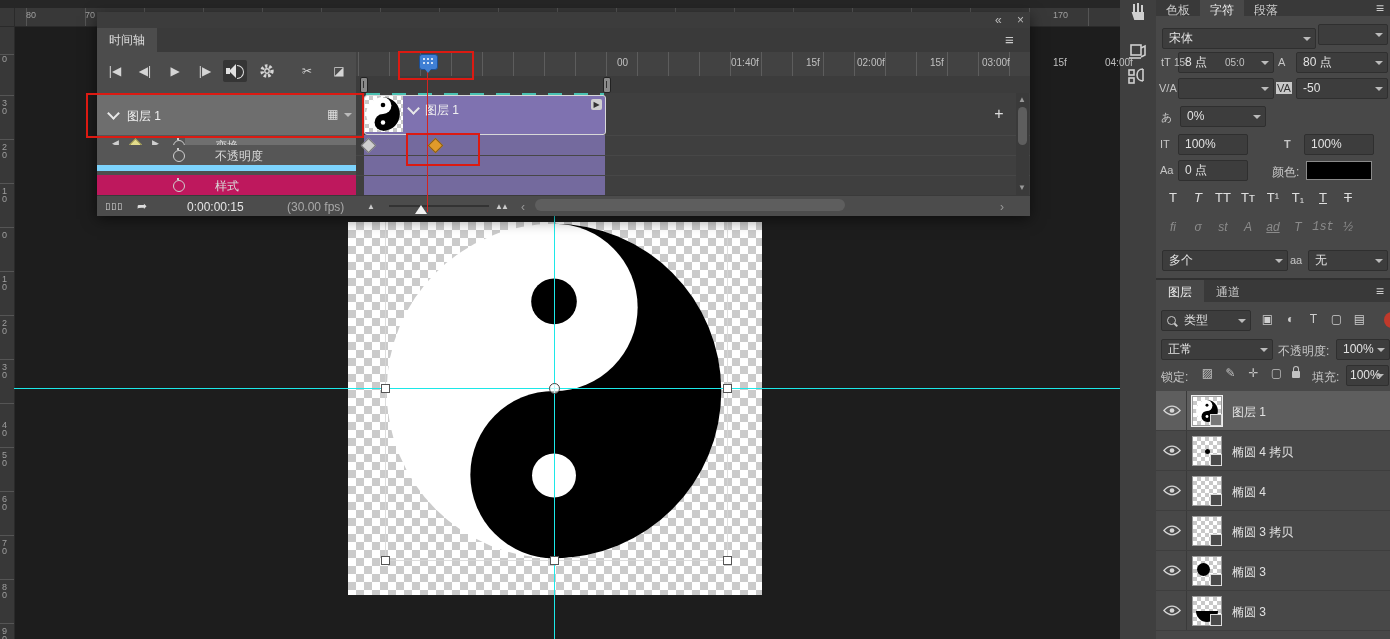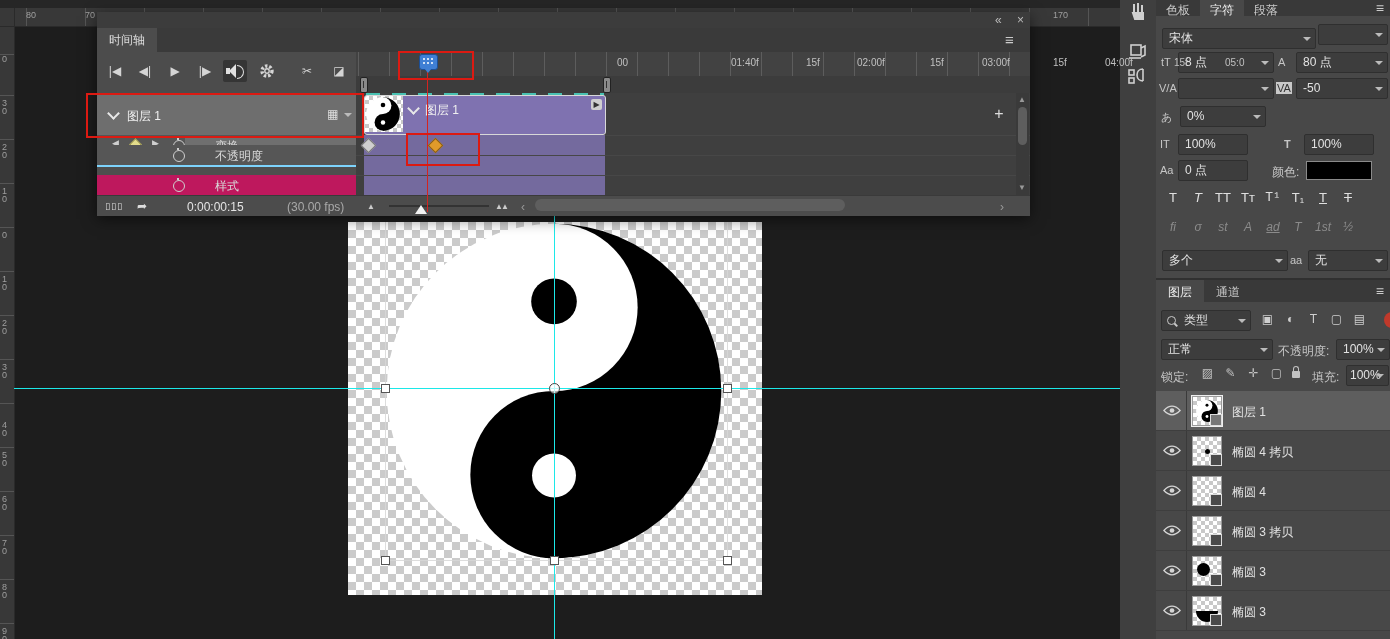--- a/index.html
+++ b/index.html
@@ -226,21 +226,21 @@
         <span style="position:absolute;left:230px;top:12px;color:#ddd;font-size:12px">▦</span>
         <span class="caret" style="right:4px;top:18px"></span>
       </div>
       <div class="hrow" style="top:42px;height:20px;border-bottom:1px solid #424242;background:#565656">
         <span class="navarr" style="left:15px">◀</span>
         <span class="diamond kf-nav" style="left:34px;top:5px"></span>
         <span class="navarr" style="left:55px">▶</span>
         <span class="stopwatch" style="left:76px;top:5px"></span>
         <span style="position:absolute;left:88px;top:2px;right:0;bottom:0;background:#6f6f6f;padding:1px 0 0 30px"><span>变换</span></span>
       </div>
-      <div class="hrow" style="top:52px;height:20px;border-bottom:2px solid #7dd3fc;background:#565656">
+      <div class="hrow" style="top:52px;height:20px;border-bottom:6px solid #7dd3fc;background:#565656">
         <span class="stopwatch" style="left:76px;top:5px"></span>
         <span style="position:absolute;left:118px;top:3px">不透明度</span>
       </div>
       <div class="hrow" style="top:82px;height:20px;border-bottom:5px solid #eab308;background:#be185d">
         <span class="stopwatch" style="left:76px;top:5px"></span>
         <span style="position:absolute;left:118px;top:3px">样式</span>
       </div>
     </div>
 
     <div class="abs trackarea">
@@ -366,34 +366,34 @@
       <div class="fld" style="left:22px;top:160px;width:62px"><span>0 点</span></div>
       <span class="ficon" style="left:116px;top:164px;font-size:12px">颜色:</span>
       <div class="swatch" style="left:150px;top:161px;width:64px;height:17px"></div>
 
       <div style="position:absolute;left:6px;top:190px;height:18px">
 
       <span class="stybtn s-bold" style="left: 0px;">T</span>
           <span class="stybtn s-italic" style="left: 25px;">T</span>
           <span class="stybtn" style="left: 50px;">TT</span>
           <span class="stybtn" style="left: 75px;">Tт</span>
-          <span class="stybtn" style="left: 100px; font-family: Liberation Mono, monospace;">T¹</span>
+          <span class="stybtn" style="left: 100px;">T¹</span>
           <span class="stybtn" style="left: 125px;">T₁</span>
           <span class="stybtn s-under" style="left: 150px;">T</span>
           <span class="stybtn s-strike" style="left: 175px;">T</span>
         </div>
       <div style="position:absolute;left:6px;top:220px;height:18px">
 
       <span class="otbtn" style="left: 0px;">fi</span>
           <span class="otbtn" style="left: 25px;">σ</span>
           <span class="otbtn" style="left: 50px;">st</span>
           <span class="otbtn" style="left: 75px;">A</span>
           <span class="otbtn" style="left: 100px; text-decoration: underline;">ad</span>
           <span class="otbtn" style="left: 125px;">T</span>
-          <span class="otbtn" style="left: 150px;">1st</span>
+          <span class="otbtn" style="left: 150px; font-family: Liberation Mono, monospace;">1st</span>
           <span class="otbtn" style="left: 175px;">½</span>
         </div>
 
       <div class="fld" style="left:6px;top:250px;width:118px"><span>多个</span><span class="caret"></span></div>
       <span class="ficon" style="left:134px;top:254px">aa</span>
       <div class="fld" style="left:152px;top:250px;width:72px"><span>无</span><span class="caret"></span></div>
     </div>
 
     <div style="position:relative;height:359px">
       <div class="rtabbar" style="height:22px">

